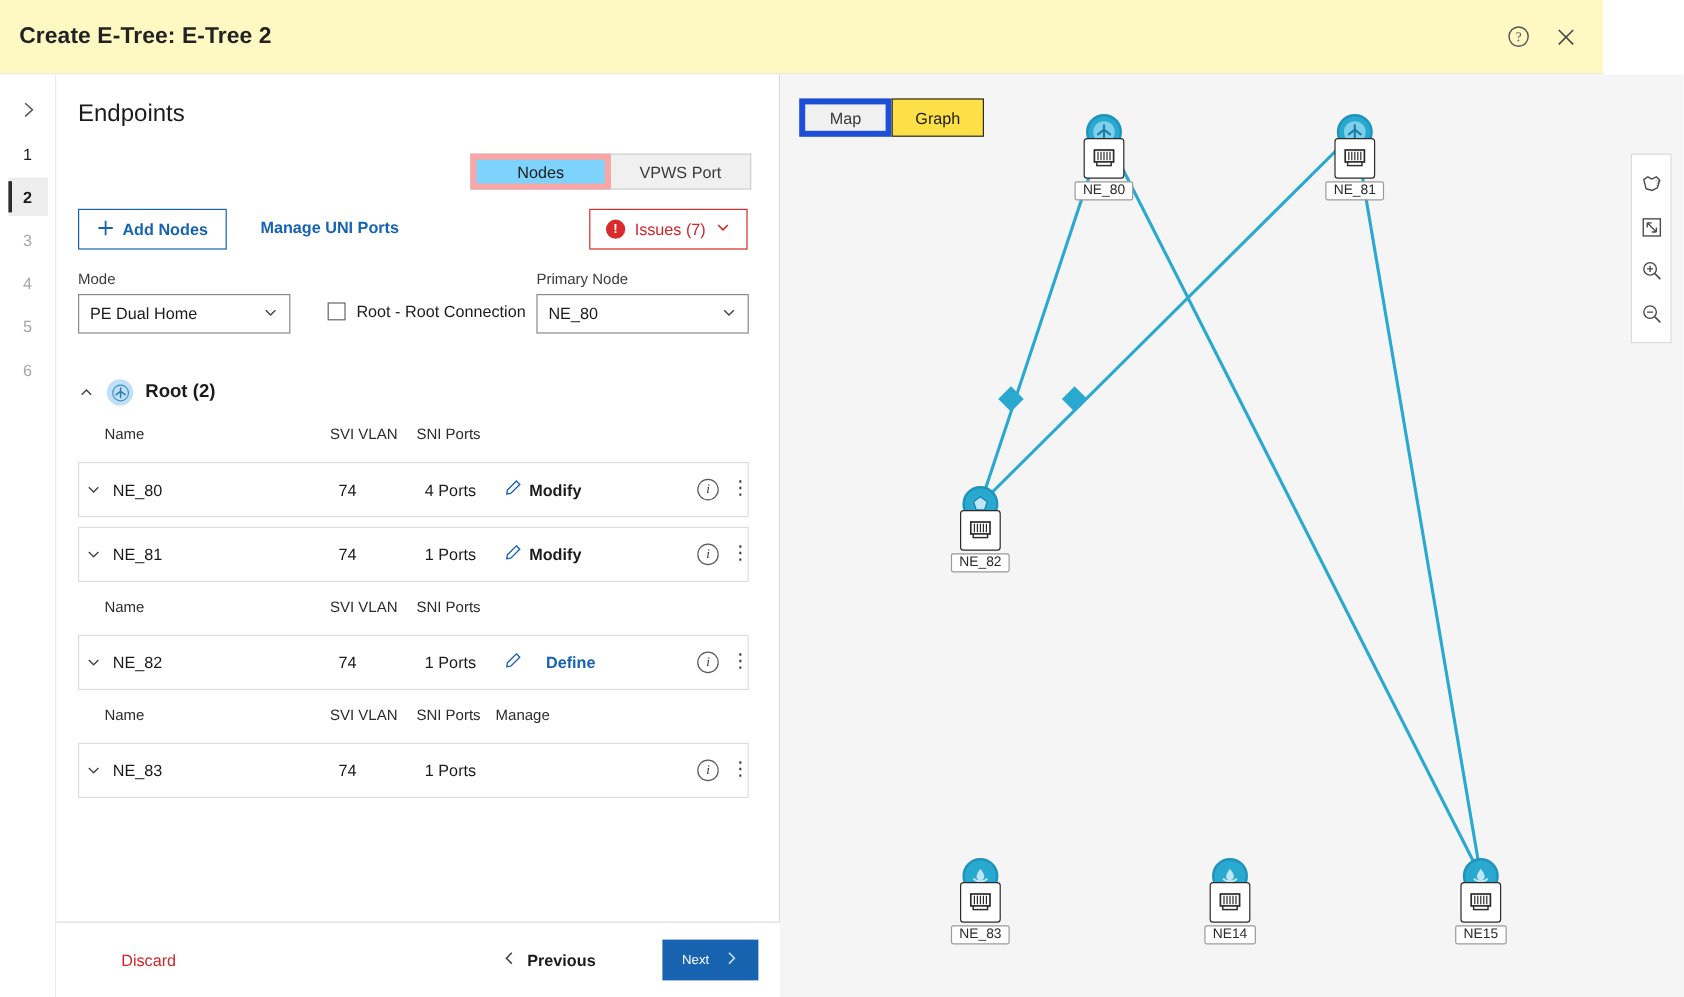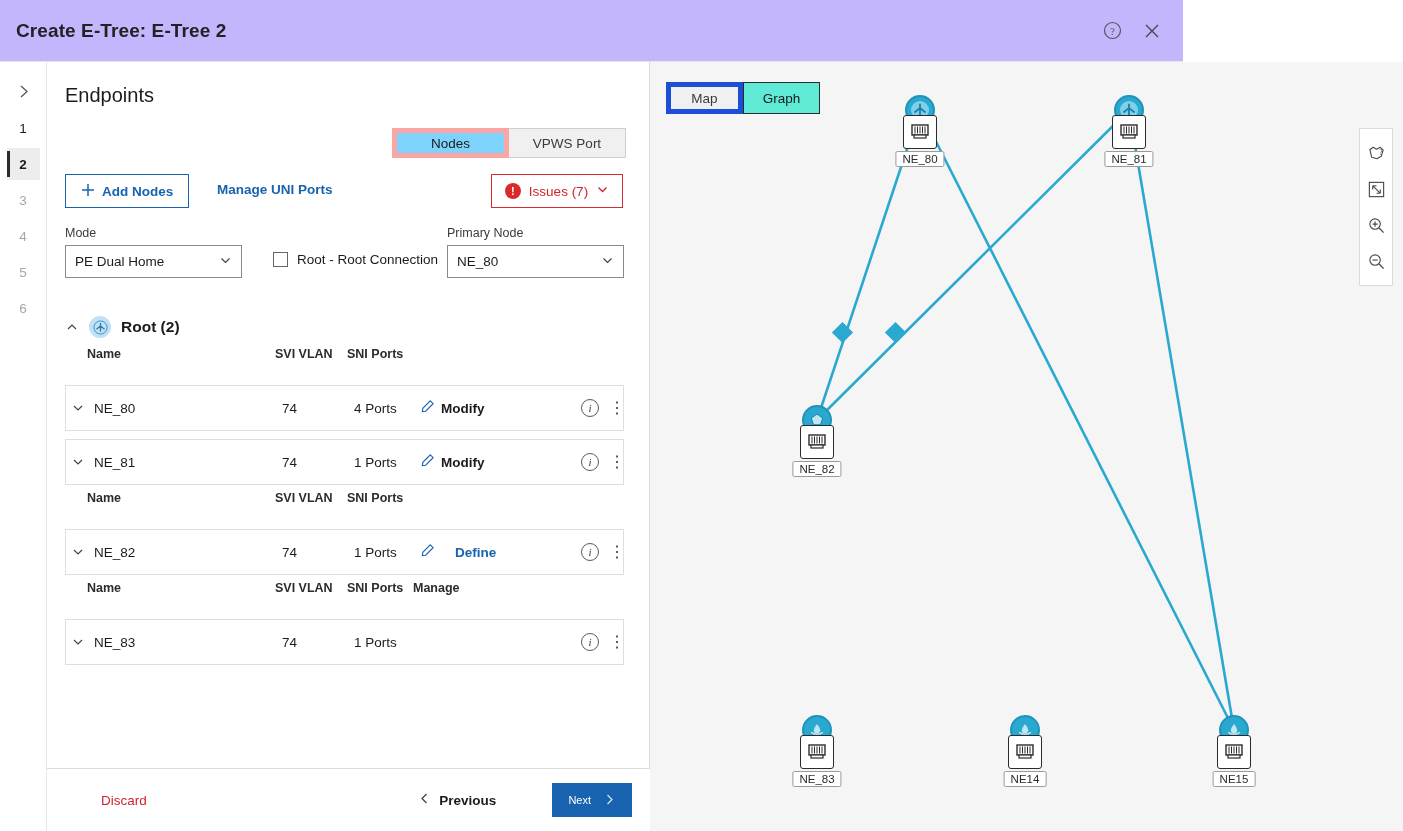--- a/index.html
+++ b/index.html
@@ -6,22 +6,22 @@
   html, body {
     width: 1403px; height: 831px;
     font-family: "Liberation Sans", sans-serif;
     background: #ffffff;
     color: #1b1b1b;
     overflow: hidden;
   }
 
   
   .titlebar {
-    position: absolute; left: 0; top: 0; width: 1183px; height: 62px;
-    background: #c4b5fd; border-bottom: 1px solid #e6e6e6;
+    position: absolute; left: 0; top: 0; width: 1336px; height: 62px;
+    background: #fef9c3; border-bottom: 1px solid #e6e6e6;
     display: flex; align-items: center;
   }
   .titlebar .title {
     font-size: 19px; font-weight: 600; color: #222; margin-left: 16px;
     letter-spacing: .1px;
   }
   .titlebar .spacer { flex: 1; }
   .hdr-icon {
     width: 34px; height: 34px; margin-right: 6px;
     display: flex; align-items: center; justify-content: center;
@@ -144,22 +144,22 @@
   .badge-ico {
     width: 22px; height: 22px; border-radius: 50%;
     display: flex; align-items: center; justify-content: center;
   }
   .badge-ico.root { background: #bfe0f5; }
   .badge-ico.hub  { background: #bfe0f5; }
   .badge-ico.leaf { background: #bfe0f5; }
   .group-title { font-size: 15.5px; font-weight: 600; color: #1b1b1b; }
 
   .cols {
-    display: flex; height: 30px;
-    font-size: 12.5px; font-weight: 700; color: #2c2c2c; padding-left: 22px;
+    display: flex; align-items: center; height: 30px;
+    font-size: 12.5px; font-weight: 400; color: #2c2c2c; padding-left: 22px;
     margin-top: 6px;
   }
   .c-name   { width: 188px; }
   .c-vlan   { width: 72px; }
   .c-sni    { width: 66px; }
   .c-parent { width: 90px; }
 
   .noderow {
     display: flex; align-items: center; height: 46px;
     border: 1px solid #dedede; background: #fff; margin-top: 8px;
@@ -230,21 +230,21 @@
     position: absolute; left: 16px; top: 20px; display: flex; height: 32px;
     z-index: 5;
   }
   .viewtabs .vt {
     min-width: 77px; height: 32px; display: flex; align-items: center;
     justify-content: center; font-size: 13.5px; cursor: pointer;
     border: 5px solid #1d4ed8; background: #f0f0f0; color: #3a3a3a;
   }
   .viewtabs .vt + .vt { border-left: none; }
   .viewtabs .vt.active {
-    background: #5eead4; border: 1px solid #2b2b2b; color: #1b1b1b; z-index: 2;
+    background: #fde047; border: 1px solid #2b2b2b; color: #1b1b1b; z-index: 2;
   }
   .graph-toolbar {
     position: absolute; right: 10px; top: 66px; width: 34px;
     background: #fff; border: 1px solid #dadada; z-index: 5;
     display: flex; flex-direction: column; align-items: center;
     padding: 6px 0;
   }
   .gt-btn {
     width: 30px; height: 36px; display: flex; align-items: center;
     justify-content: center; cursor: pointer; color: #4a4a4a;

